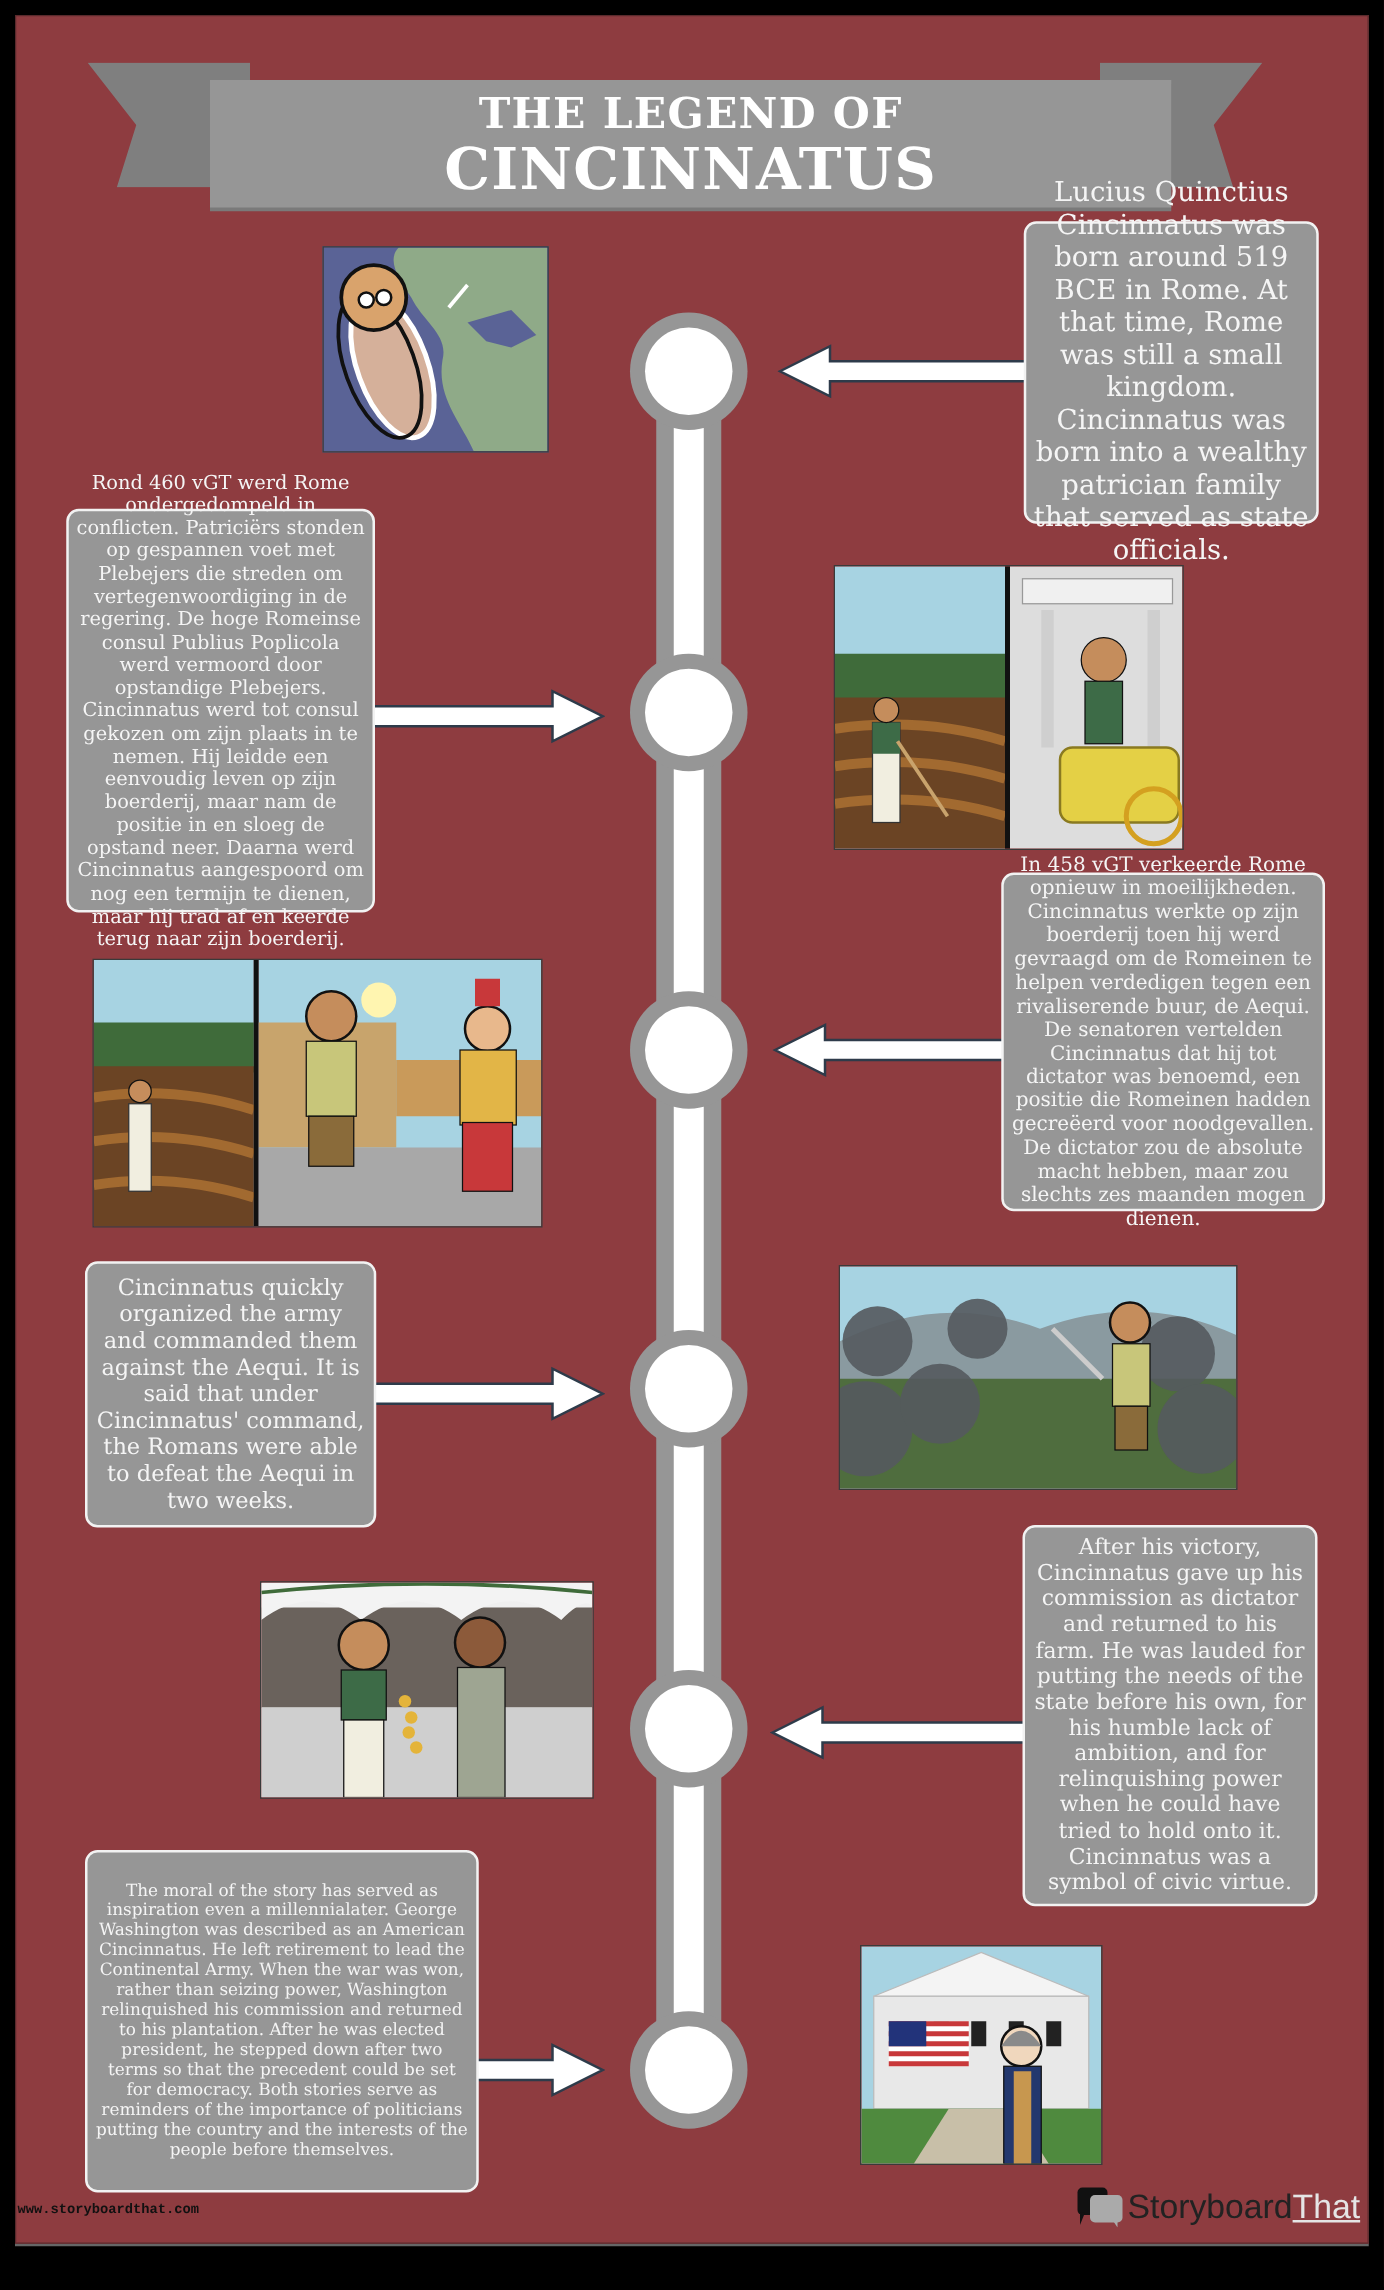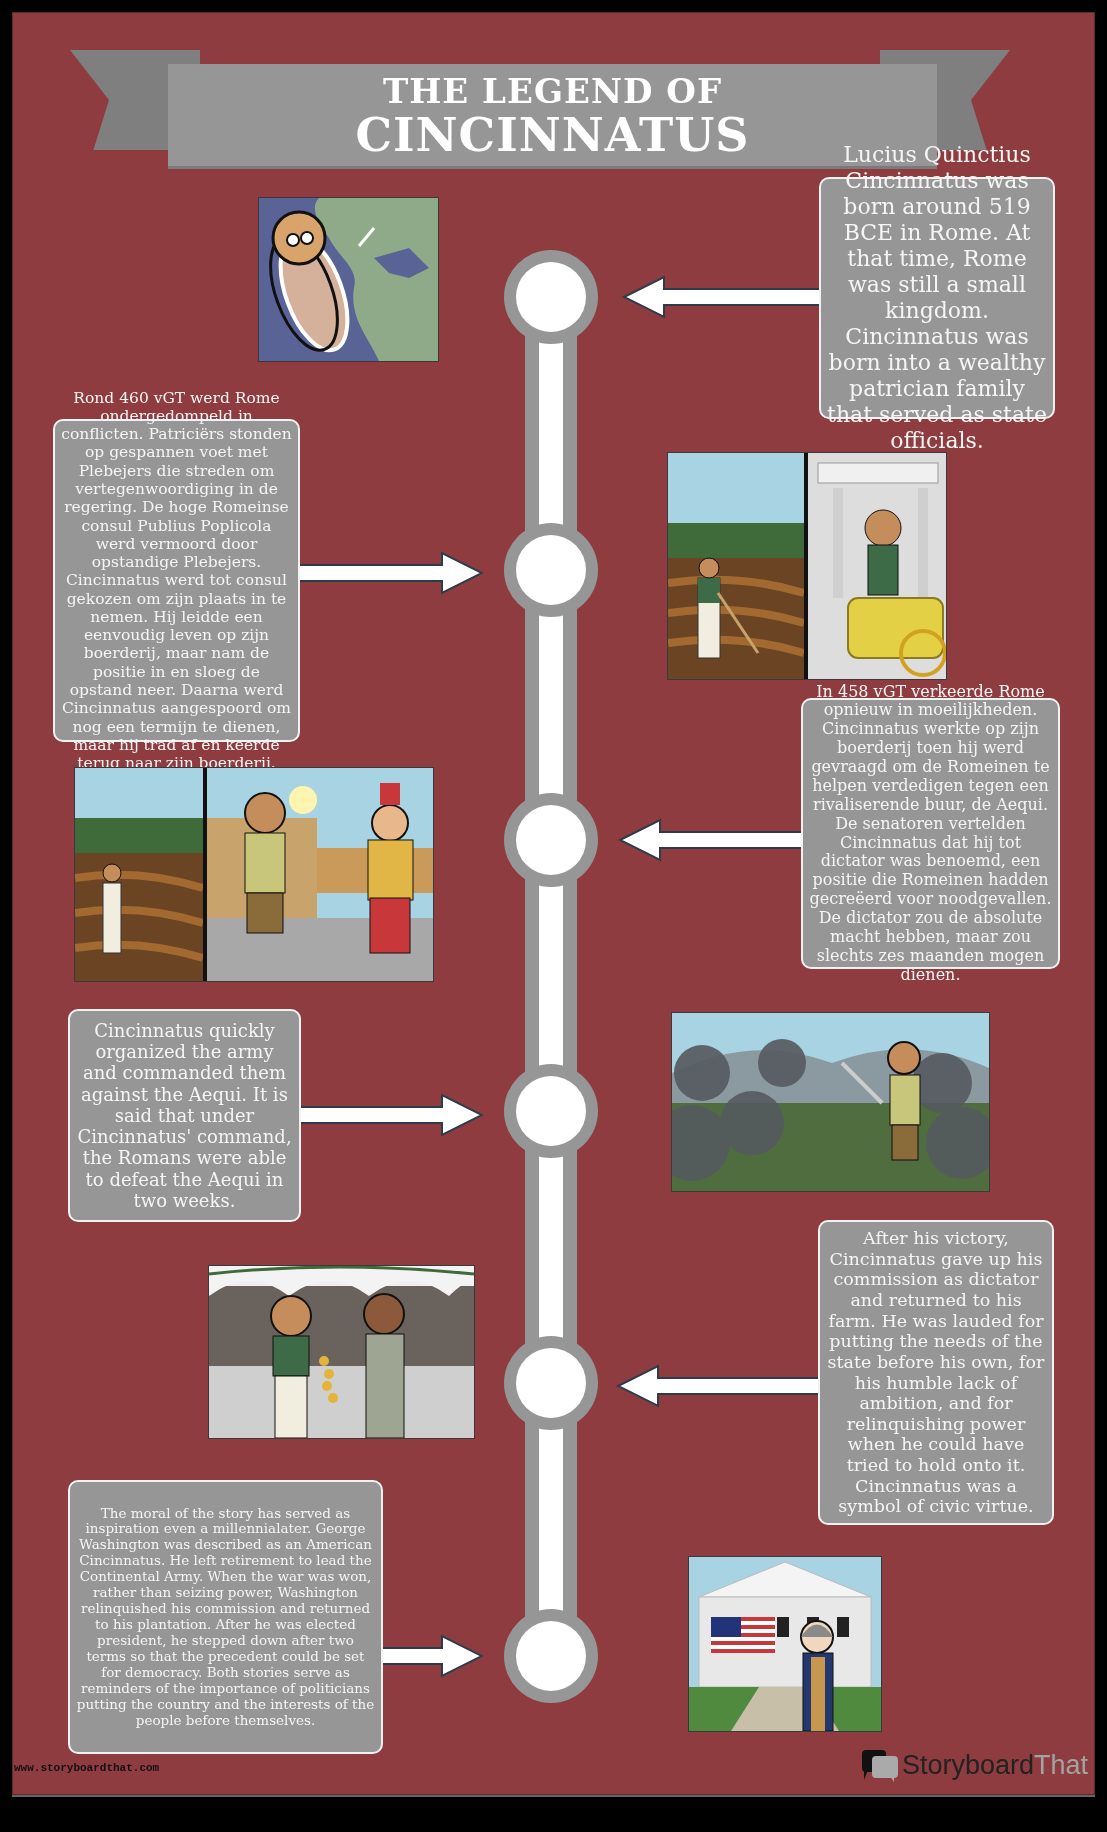--- a/index.html
+++ b/index.html
@@ -16,21 +16,21 @@
   .spine-inner { position:absolute; left:539px; top:285px; width:24px; height:1380px; background:#fff; }
   .node { position:absolute; width:94px; height:94px; border-radius:50%; background:#969696; }
   .node .core { position:absolute; left:12px; top:12px; width:70px; height:70px; border-radius:50%; background:#fff; }
   .box { position:absolute; background:#969696; border:2px solid #f2f2f2; border-radius:10px; color:#f5f5f5; text-align:center; display:flex; align-items:center; justify-content:center; box-sizing:border-box; padding:6px 6px; line-height:1.18; }
   .box p { margin:0; }
   .arrow { position:absolute; height:44px; }
   .img { position:absolute; border:1px solid #3a3a3a; overflow:hidden; }
   .footer-url { position:absolute; left:14px; top:1762px; font-family:Liberation Mono, monospace; font-size:11px; font-weight:bold; color:#111;text-align:right; }
   .logo { position:absolute; left:860px; top:1748px; display:flex; align-items:center; }
   .logo-text { font-family:"Liberation Sans", sans-serif; font-size:27px; color:#222; }
-  .logo-text .that { color:#a3a3a3; }
+  .logo-text .that { color:#e5e5e5;text-decoration:underline; }
 </style>
 </head>
 <body>
 
 <div class="poster"></div>
 
 <div class="ribbon-tail left"></div>
 <div class="ribbon-tail right"></div>
 <div class="abs" style="left:168px;top:129px;width:0;height:0;border-top:22px solid #5e5e5e;border-left:44px solid transparent;"></div>
 <div class="abs" style="left:893px;top:129px;width:0;height:0;border-top:22px solid #5e5e5e;border-right:44px solid transparent;"></div>
@@ -89,21 +89,21 @@
     <path d="M115,60 L150,50 L170,70 L150,80 L130,75Z" fill="#5a6396"></path>
     <line x1="115" y1="30" x2="100" y2="48" stroke="#fff" stroke-width="3"></line>
     <ellipse cx="55" cy="95" rx="28" ry="60" transform="rotate(-20 55 95)" fill="#d5b09a" stroke="#fff" stroke-width="4"></ellipse>
     <ellipse cx="45" cy="95" rx="28" ry="60" transform="rotate(-20 45 95)" fill="none" stroke="#111" stroke-width="3"></ellipse>
     <circle cx="40" cy="40" r="26" fill="#d9a36c" stroke="#111" stroke-width="3"></circle>
     <circle cx="34" cy="42" r="6" fill="#fff" stroke="#111" stroke-width="2"></circle>
     <circle cx="48" cy="40" r="6" fill="#fff" stroke="#111" stroke-width="2"></circle>
   </svg>
 </div>
 
-<div class="box" style="left:53px;top:419px;width:247px;height:323px;font-size:15.5px;">
+<div class="box" style="left:53px;top:407px;width:247px;height:323px;font-size:15.5px;">
   <p>Rond 460 vGT werd Rome ondergedompeld in conflicten. Patriciërs stonden op gespannen voet met Plebejers die streden om vertegenwoordiging in de regering. De hoge Romeinse consul Publius Poplicola werd vermoord door opstandige Plebejers. Cincinnatus werd tot consul gekozen om zijn plaats in te nemen. Hij leidde een eenvoudig leven op zijn boerderij, maar nam de positie in en sloeg de opstand neer. Daarna werd Cincinnatus aangespoord om nog een termijn te dienen, maar hij trad af en keerde terug naar zijn boerderij.</p>
 </div>
 <div class="img" style="left:667px;top:452px;width:278px;height:226px;">
   <svg width="278" height="226" viewBox="0 0 278 226">
     <rect width="136" height="226" fill="#a7d3e2"></rect>
     <rect y="70" width="136" height="40" fill="#3f6b3a"></rect>
     <rect y="105" width="136" height="121" fill="#6b4424"></rect>
     <path d="M0,130 Q70,120 136,140 M0,160 Q70,150 136,170 M0,190 Q70,180 136,200" stroke="#a26a30" stroke-width="8" fill="none"></path>
     <rect x="30" y="125" width="22" height="80" fill="#f1eee0" stroke="#333"></rect>
     <rect x="30" y="125" width="22" height="25" fill="#3d6b47"></rect>

